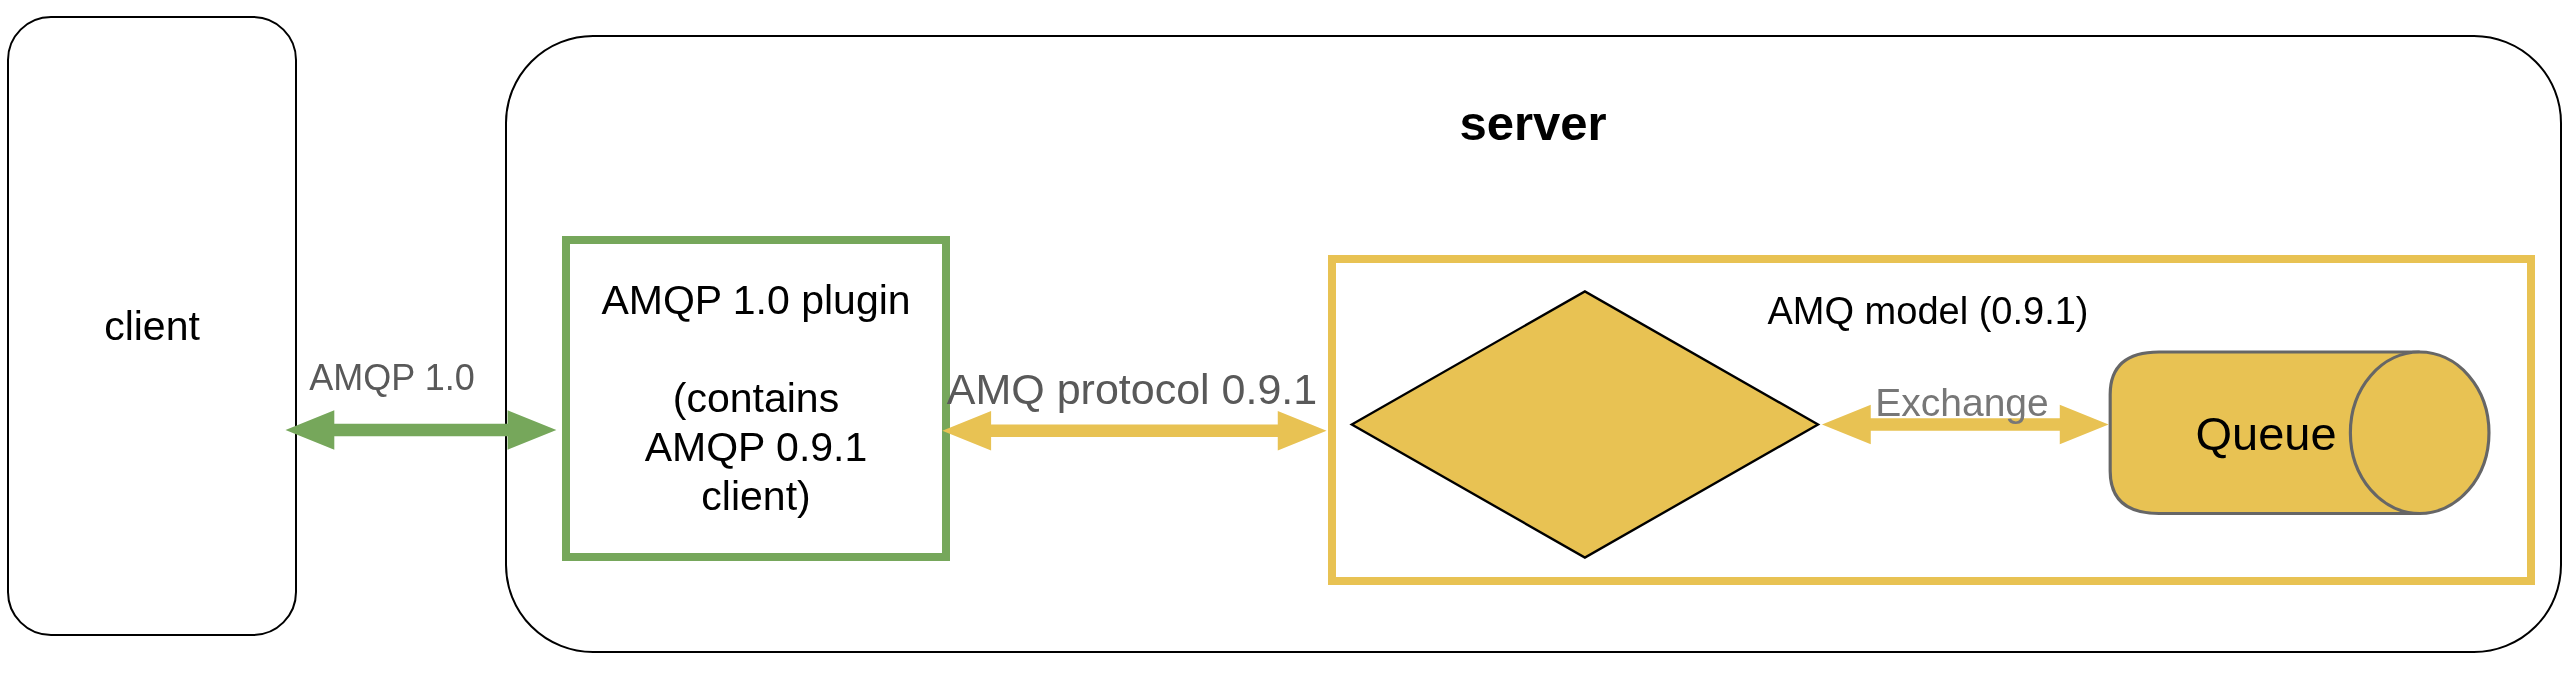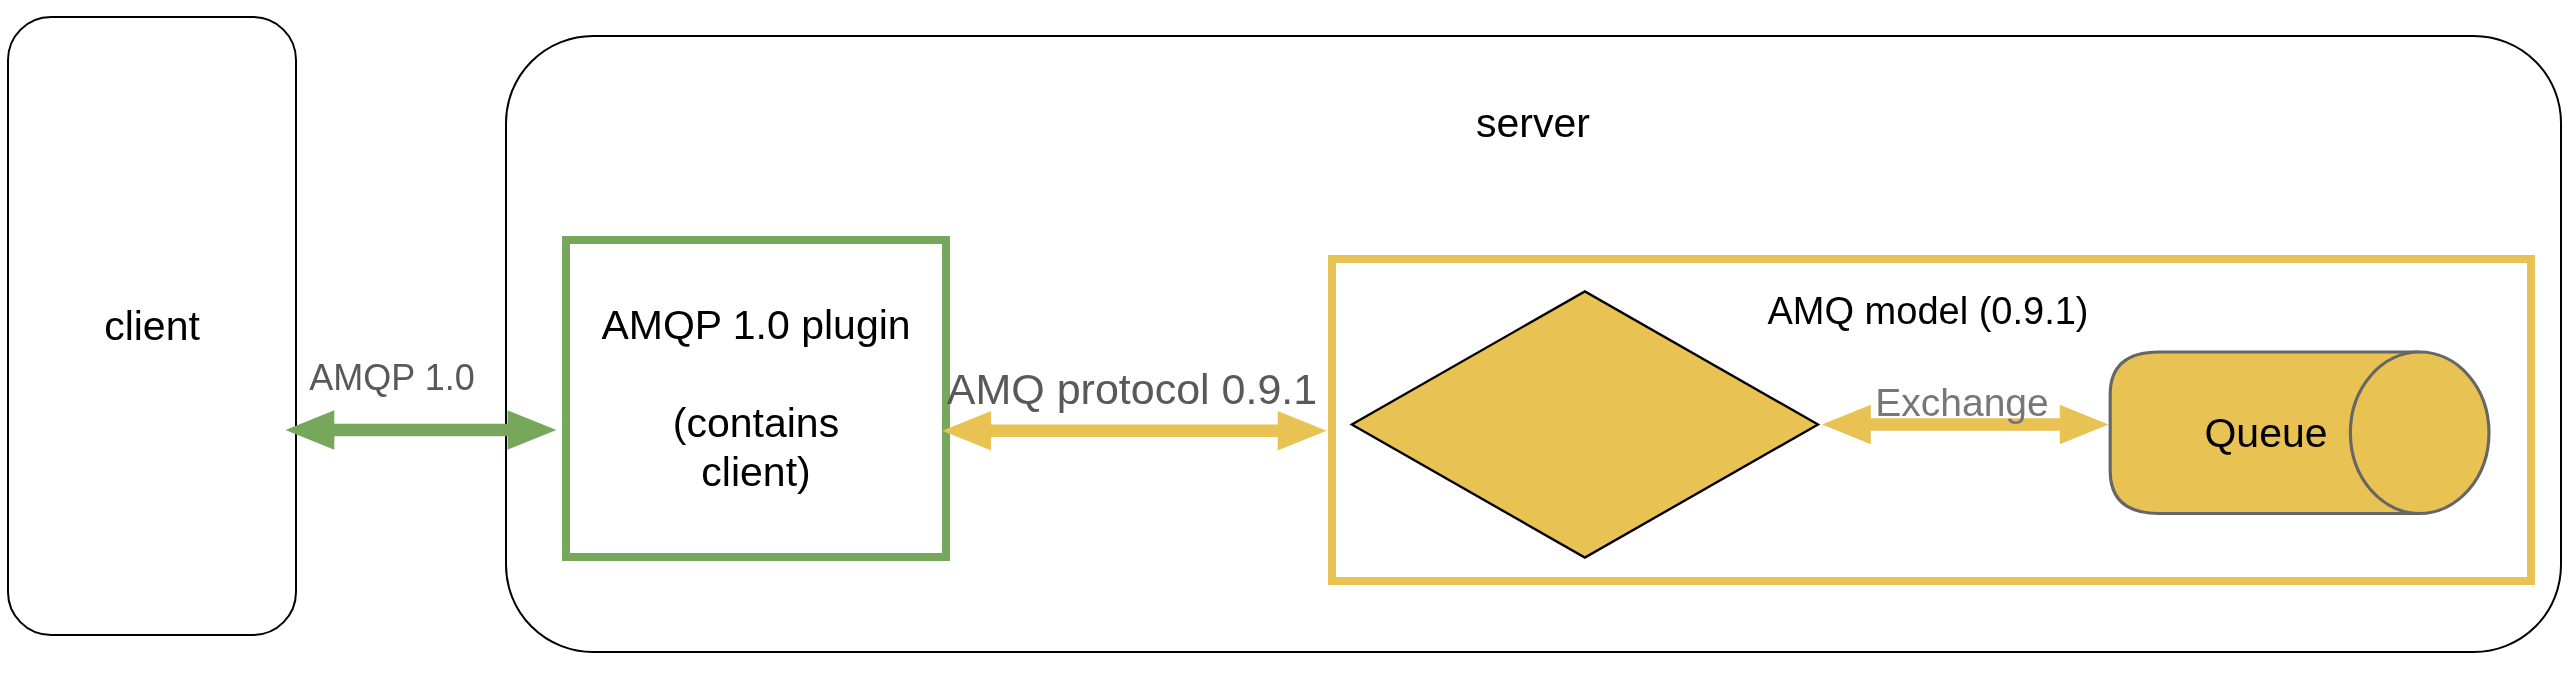--- a/index.html
+++ b/index.html
@@ -69,22 +69,23 @@
     white-space: nowrap;
   }
   .plugin-box .spacer { height: 49px; }
   .float-label {
     position: absolute;
     transform: translate(-50%, -50%);
     white-space: nowrap;
   }
   .server-label {
     left: 1533px; top: 123px;
-    font-size: 41px;
+    font-size: 49px;
     color: var(--stroke);
+    font-weight: bold;
   }
   .amqp10-label {
     left: 392px; top: 378px;
     font-size: 36px;
     color: var(--gray_text);
   }
   .protocol-label {
     left: 1132px; top: 389px;
     font-size: 43px;
     color: var(--gray_text);
@@ -99,21 +100,21 @@
     font-size: 38px;
     color: var(--stroke);
   }
   .exchange-label {
     left: 1585px; top: 425px;
     font-size: 41px;
     color: var(--stroke);
   }
   .queue-label {
     left: 2266px; top: 433px;
-    font-size: 41px;
+    font-size: 47px;
     color: var(--stroke);
   }
   .bold { font-weight: normal; }
   .arrow-green { fill: var(--green); }
   .arrow-yellow { fill: var(--yellow); }
   .diamond {
     fill: var(--yellow);
     stroke: var(--stroke);
     stroke-width: 3;
   }
@@ -131,20 +132,21 @@
   <div class="box client-box">
     <span class="big-label">client</span>
   </div>
 
   <div class="box server-box"></div>
 
   <div class="box plugin-box">
     <div class="line">AMQP 1.0 plugin</div>
     <div class="spacer"></div>
     <div class="line">(contains</div>
+    <div class="line">AMQP 0.9.1</div>
     <div class="line">client)</div>
   </div>
 
   <div class="box model-box"></div>
 
   <svg class="shape-layer" viewBox="0 0 3270 866" xmlns="http://www.w3.org/2000/svg">
 
     <polygon class="arrow-green" points="362,546 424,521 424,538 644,538 644,521 706,546 644,571 644,554 424,554 424,571"></polygon>
 
     <polygon class="arrow-yellow" points="1196,547 1258,522 1258,539 1622,539 1622,522 1684,547 1622,572 1622,555 1258,555 1258,572"></polygon>

